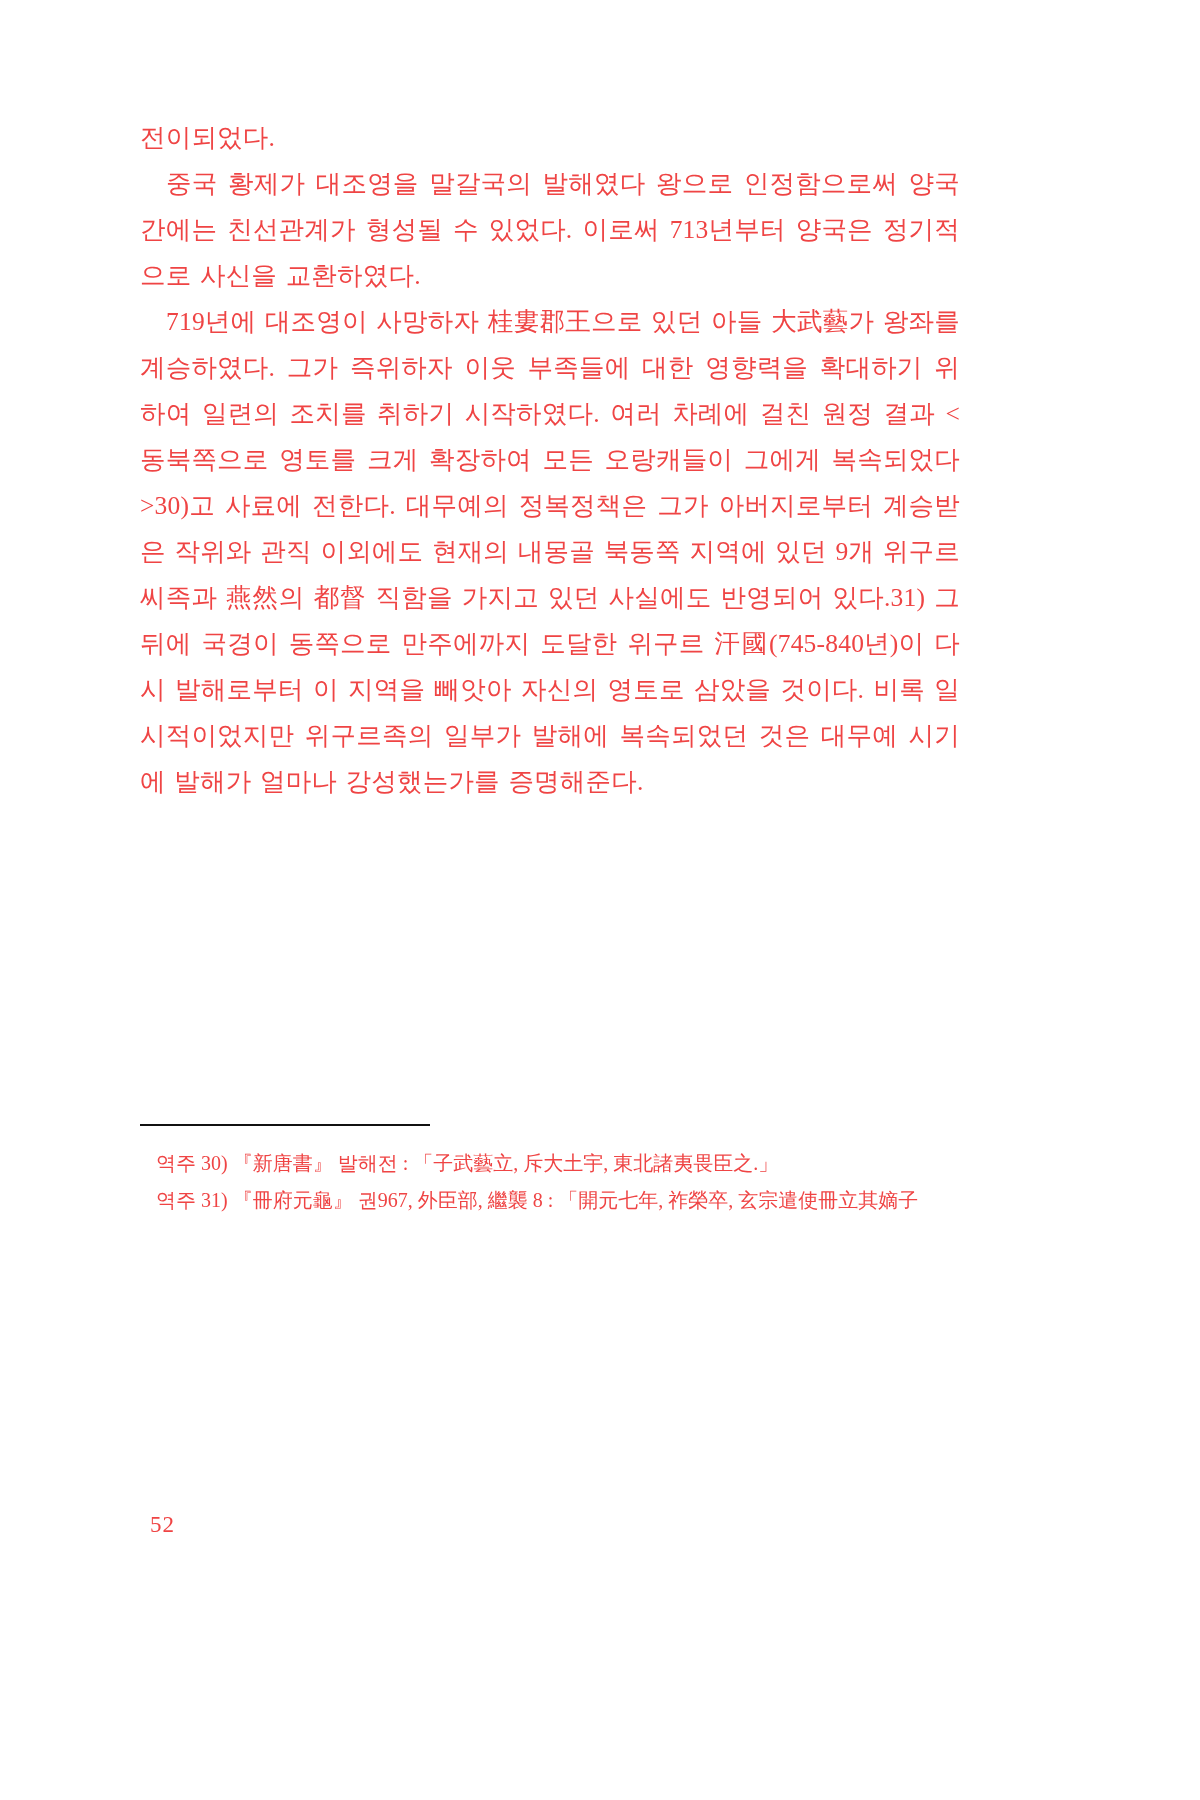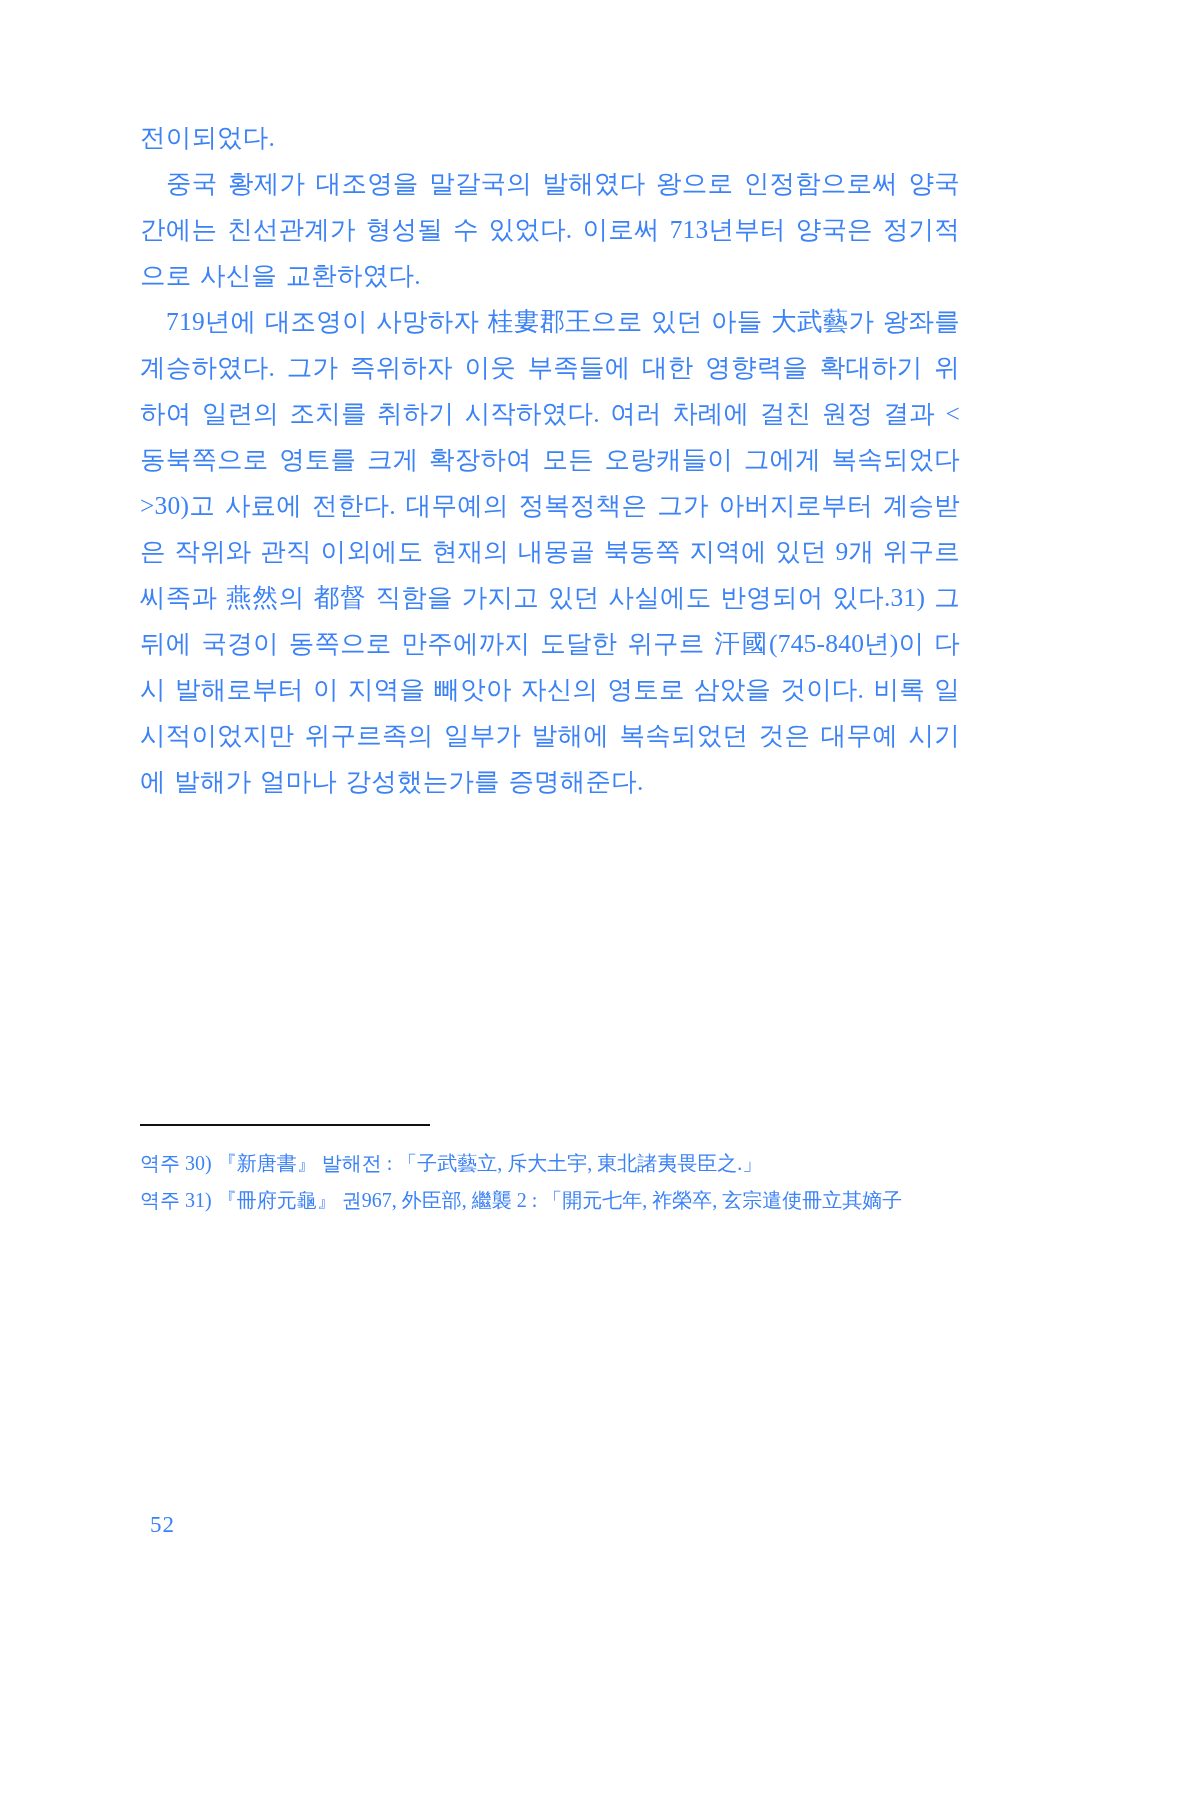--- a/index.html
+++ b/index.html
@@ -7,21 +7,21 @@
     padding: 0;
     background: #ffffff;
   }
   .page {
     position: relative;
     width: 1200px;
     height: 1800px;
     background: #ffffff;
     box-sizing: border-box;
     font-family: "Liberation Serif", "DejaVu Serif", serif;
-    color: #3b82f6;
+    color: #ef4444;
     overflow: hidden;
   }
   .content {
     position: absolute;
     left: 140px;
     top: 115px;
     width: 820px;
   }
   .body-text p {
     margin: 0 0 0 0;
@@ -47,20 +47,21 @@
     position: absolute;
     left: 140px;
     top: 1145px;
     width: 830px;
     font-size: 20px;
     line-height: 37px;
   }
   .fn-row {
     display: block;
     margin-bottom: 0;
+    margin-left: 16px;
   }
   .fn-row .fn-label {
     white-space: nowrap;
   }
   .fn-body {
     display: block;
   }
   .fn-hang {
     display: block;
     padding-left: 52px;
@@ -99,20 +100,20 @@
 
   <div class="footnotes">
 
     <div class="fn-row">
       <span class="fn-label">역주 30)</span>
       <span class="fn-body" style="display:inline">『新唐書』 발해전 : 「子武藝立, 斥大土宇, 東北諸夷畏臣之.」</span>
     </div>
 
     <div class="fn-row">
       <span class="fn-label">역주 31)</span>
-      <span style="display:inline">『冊府元龜』 권967, 外臣部, 繼襲 2 : 「開元七年, 祚榮卒, 玄宗遣使冊立其嫡子</span>
+      <span style="display:inline">『冊府元龜』 권967, 外臣部, 繼襲 8 : 「開元七年, 祚榮卒, 玄宗遣使冊立其嫡子</span>
     </div>
 
   </div>
 
   <div class="page-number">52</div>
 
 </div>
 
 </body></html>

